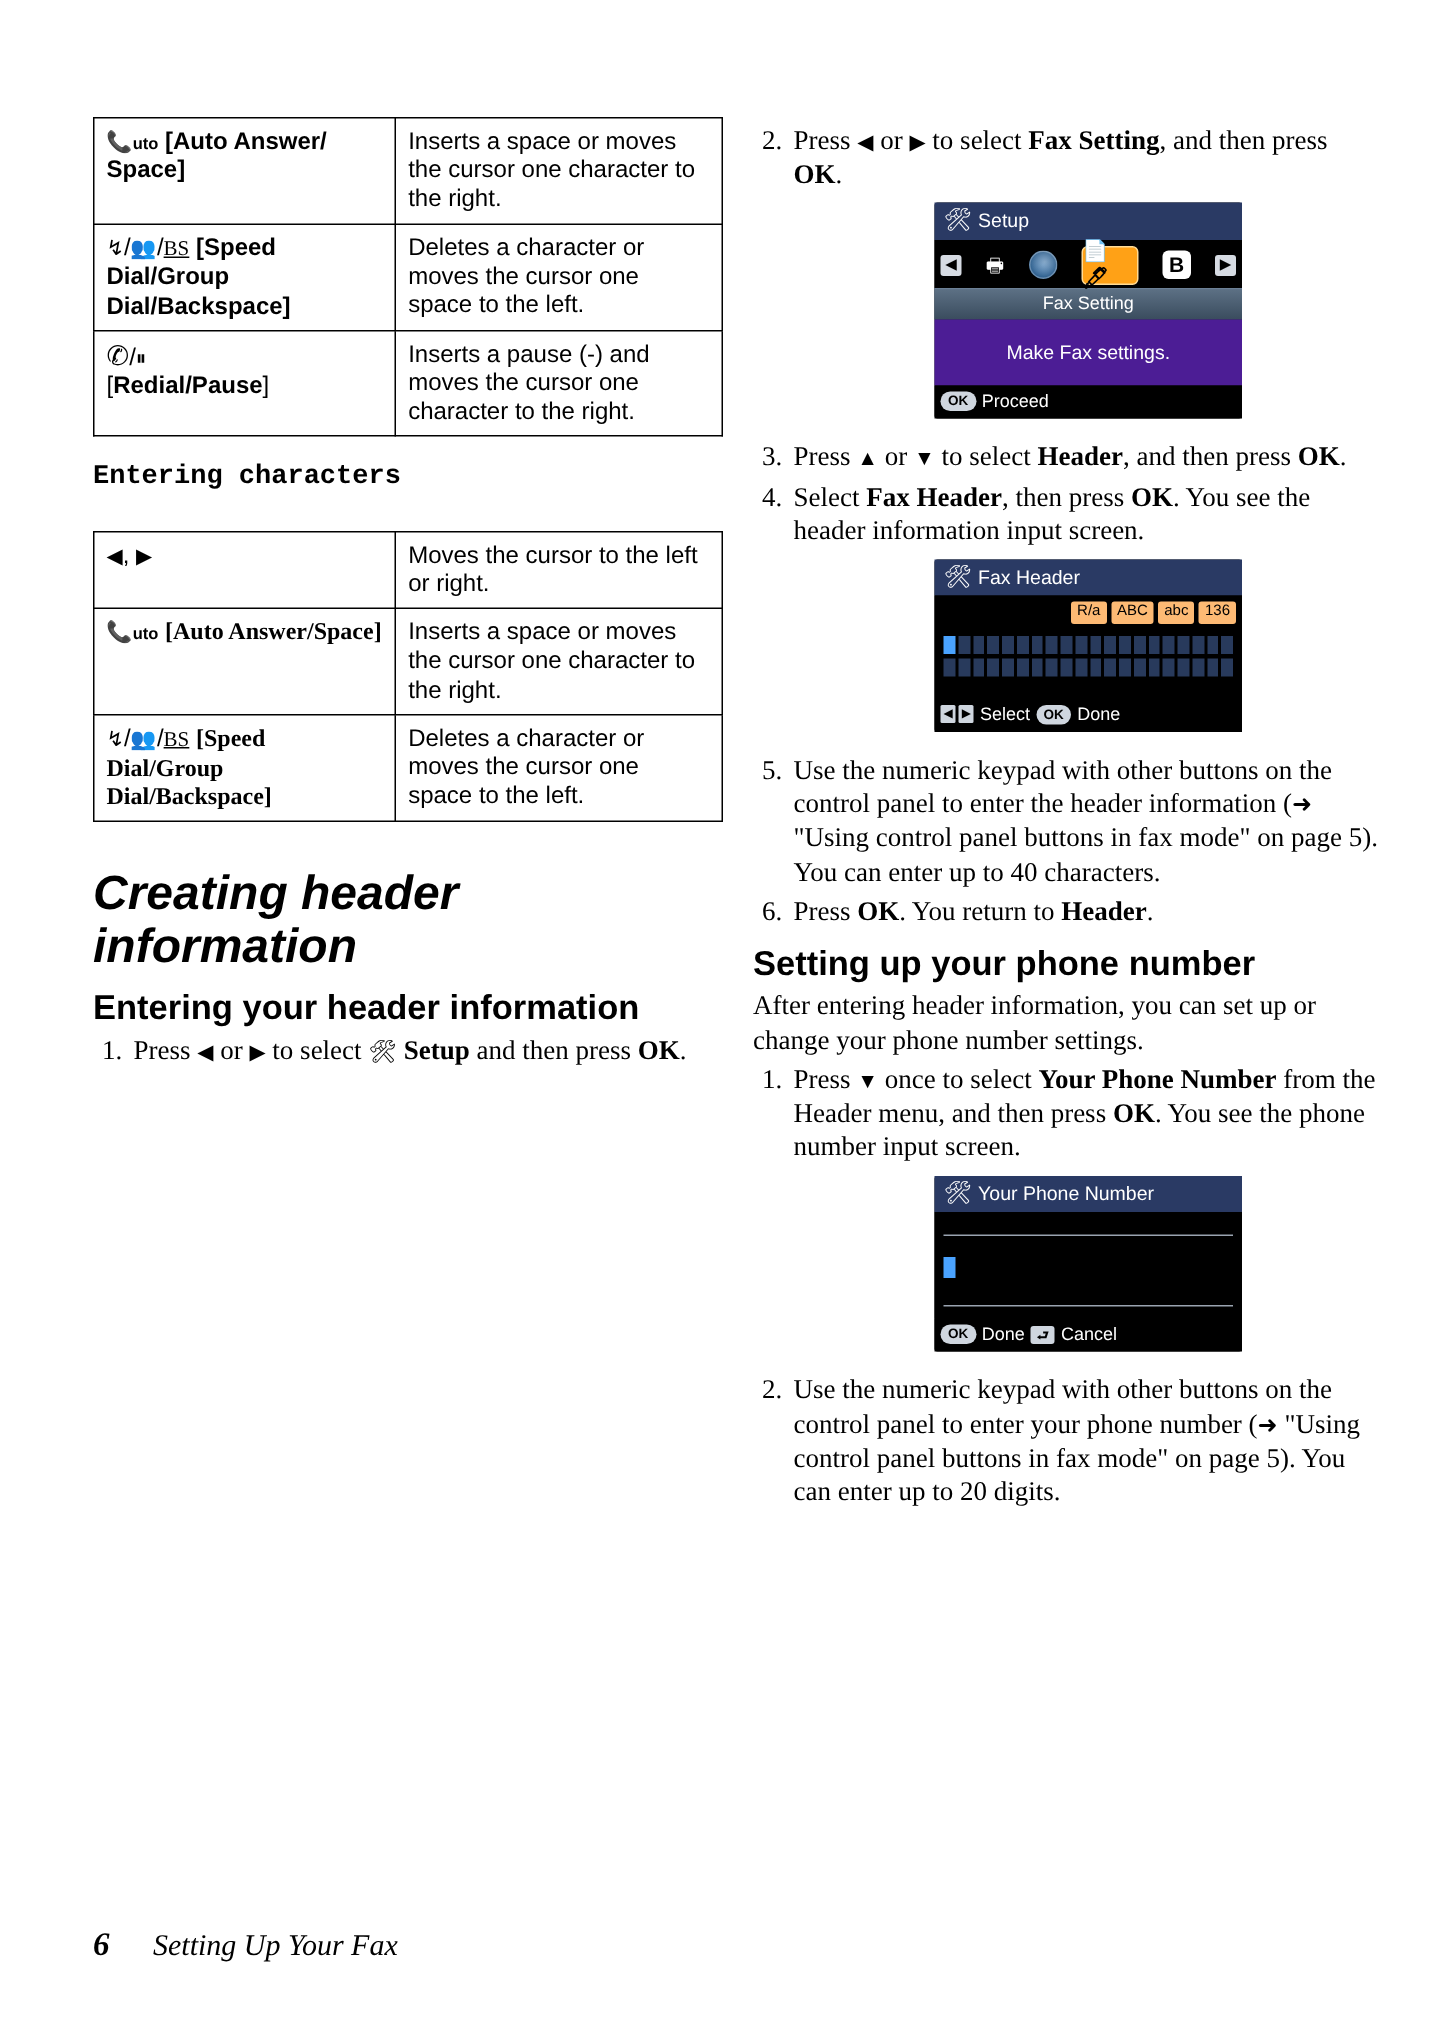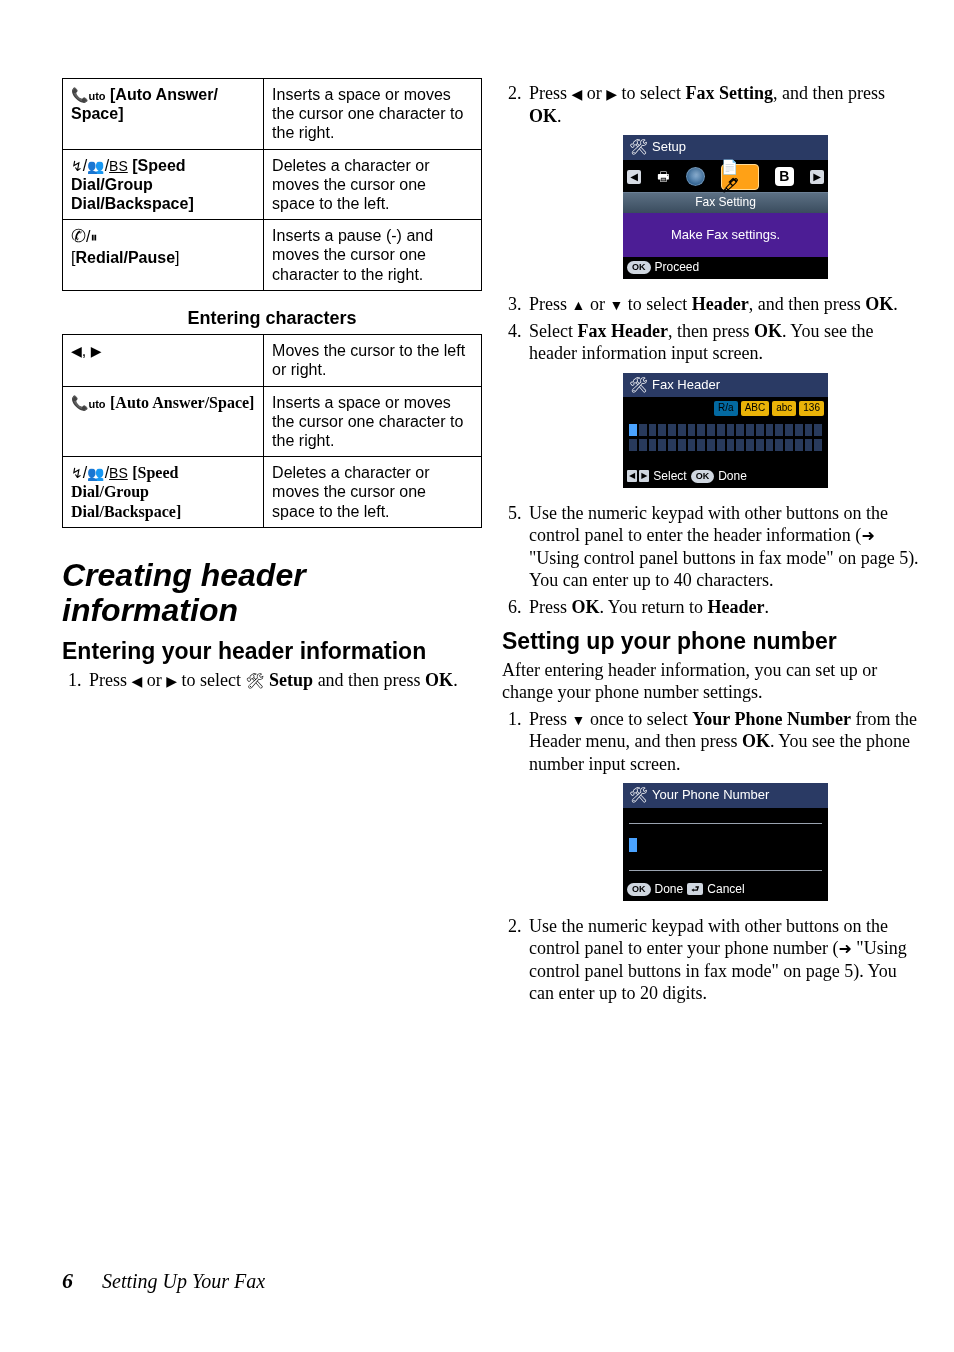--- a/index.html
+++ b/index.html
@@ -47,25 +47,24 @@
     font-family: Arial, Helvetica, sans-serif;
     font-weight: normal;
     width: 48%;
   }
   .keytable td.label .serif-label {
     font-family: "Book Antiqua", Palatino, "Palatino Linotype", Georgia, serif;
     font-weight: bold;
   }
 
   .section-sub {
-    font-family: Liberation Sans, sans-serif;
+    font-family: Liberation Mono, monospace;
     font-weight: bold;
     font-size: 18px;
-    margin: 16px 0 5px 0;
-    text-align: center;
+    margin: 16px 0 24px 0;
   }
 
   h2.italic-heading {
     font-family: Arial, Helvetica, sans-serif;
     font-style: italic;
     font-weight: bold;
     font-size: 32px;
     margin: 30px 0 8px 0;
     line-height: 1.1;
   }
@@ -98,21 +97,21 @@
   }
   .arrow-l::before { content: "◀"; font-size: 14px; }
   .arrow-r::before { content: "▶"; font-size: 14px; }
   .arrow-u::before { content: "▲"; font-size: 14px; }
   .arrow-d::before { content: "▼"; font-size: 14px; }
   .arrow-fat::before { content: "➜"; font-size: 16px; }
   .wrench::before { content: "🛠"; font-size: 15px; font-family: sans-serif; }
   .phone::before { content: "✆"; font-size: 18px; }
   .pause::before { content: "⏸"; font-size: 14px; }
   .auto::before { content: "📞"; font-size: 14px; }
-  .bs-ul { text-decoration: underline; font-family: Liberation Sans, sans-serif; font-size: 14px; }
+  .bs-ul { text-decoration: underline; font-family: Liberation Serif, serif; font-size: 14px; }
   .auto-sup { font-family: Arial, sans-serif; font-weight: bold; font-size:11px; }
   .small-sym { font-family: Arial,sans-serif; font-size:14px; }
 
   
   .lcd {
     background: #000;
     color: #fff;
     width: 205px;
     margin: 8px auto 14px auto;
     font-family: Arial, Helvetica, sans-serif;
@@ -211,24 +210,24 @@
   }
   .lcd .nav-pair span {
     background:#cfd6df; color:#000; font-size:8px; padding:0 2px; border-radius:1px; line-height:12px;
   }
 
   
   .lcd-fax .pill-row {
     display:flex; gap:3px; justify-content:flex-end; padding:4px 4px 2px 4px; background:#000;
   }
   .lcd-fax .pill {
-    background:#eab308; color:#000; font-size:10px; padding:1px 4px; border-radius:2px;
+    background:#fdba74; color:#000; font-size:10px; padding:1px 4px; border-radius:2px;
   }
   .lcd-fax .pill.sel {
-    background:#0369a1; color:#000;
+    background:#fdba74; color:#000;
   }
   .lcd-fax .fields {
     padding: 6px 6px 12px 6px;
     background:#000;
   }
   .lcd-fax .field-row {
     display:flex; gap:2px; margin-bottom:3px;
   }
   .lcd-fax .dot {
     width:8px; height:12px; background:#283a5c;
@@ -249,21 +248,21 @@
   }
   .lcd-phone .cursor-block {
     width:8px; height:14px; background:#4aa3ff;
   }
   .lcd-phone .underline {
     height:1px; background:#9aa3b0; margin-top:18px;
   }
 
   .footer {
     position:absolute;
-    bottom:58px;
+    bottom:42px;
     left:62px;
     font-family: "Book Antiqua", Palatino, "Palatino Linotype", Georgia, serif;
     font-style: italic;
     font-size: 20px;
   }
   .footer .page-num {
     font-style: italic;
     font-weight: bold;
     font-size: 22px;
     margin-right: 24px;

